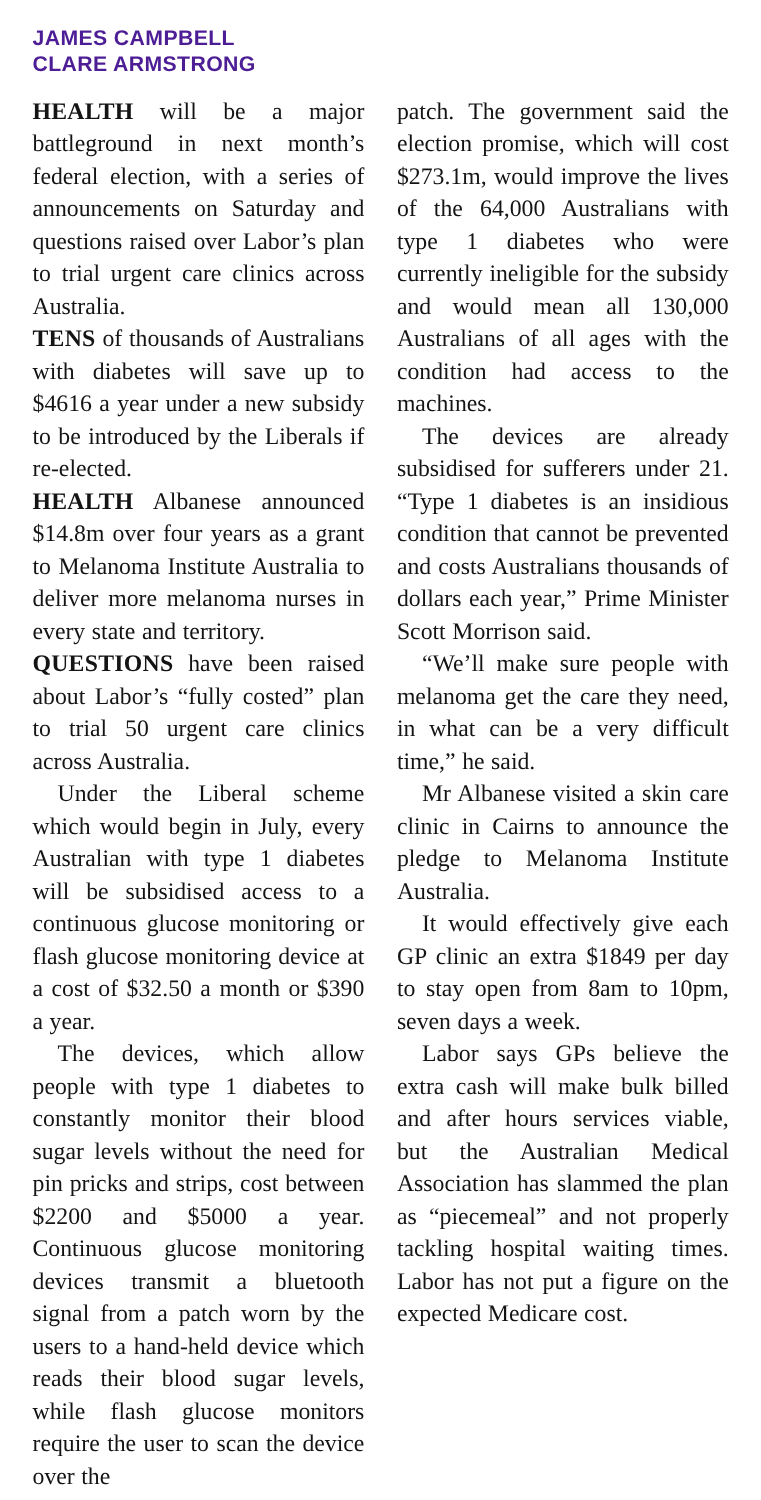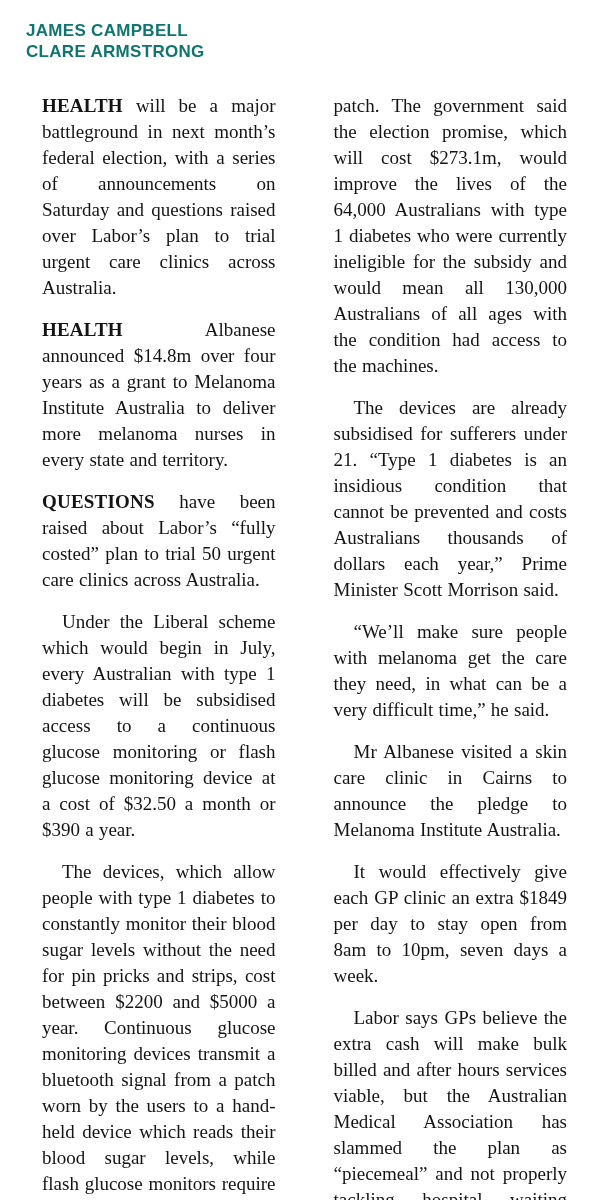--- a/index.html
+++ b/index.html
@@ -18,33 +18,33 @@
     min-height: 1200px;
     padding: 20px 26px 18px 26px;
     background: #ffffff;
   }
   .byline {
     font-family: "Liberation Sans", sans-serif;
     font-weight: bold;
     font-size: 17px;
     line-height: 21px;
     letter-spacing: 0.3px;
-    color: #0f766e;
+    color: #4c1d95;
     margin-bottom: 15px;
   }
   .columns {
     display: flex;
     gap: 26px;
   }
   .col {
     flex: 1 1 0;
     min-width: 0;
   }
   .para {
-    margin: 16px;
+    margin: 0;
     font-size: 19px;
     line-height: 26px;
     text-align: justify;
     text-indent: 20px;
     hyphens: auto;
     -webkit-hyphens: auto;
     word-spacing: 0.5px;
   }
   .para.flush {
     text-indent: 0;
@@ -61,20 +61,21 @@
 
   <header class="byline">
     <div>JAMES CAMPBELL</div>
     <div>CLARE ARMSTRONG</div>
   </header>
 
   <div class="columns">
 
     <div class="col">
       <p class="para flush"><strong class="lead">HEALTH</strong><span> will be a major battleground in next month’s federal election, with a series of announcements on Saturday and questions raised over Labor’s plan to trial urgent care clinics across Australia.</span></p>
+      <p class="para flush"><strong class="lead">TENS</strong><span> of thousands of Australians with diabetes will save up to $4616 a year under a new subsidy to be introduced by the Liberals if re-elected.</span></p>
       <p class="para flush"><strong class="lead">HEALTH</strong><span> Albanese announced $14.8m over four years as a grant to Melanoma Institute Australia to deliver more melanoma nurses in every state and territory.</span></p>
       <p class="para flush"><strong class="lead">QUESTIONS</strong><span> have been raised about Labor’s “fully costed” plan to trial 50 urgent care clinics across Australia.</span></p>
       <p class="para">Under the Liberal scheme which would begin in July, every Australian with type 1 diabetes will be subsidised access to a continuous glucose monitoring or flash glucose monitoring device at a cost of $32.50 a month or $390 a year.</p>
       <p class="para">The devices, which allow people with type 1 diabetes to constantly monitor their blood sugar levels without the need for pin pricks and strips, cost between $2200 and $5000 a year. Continuous glucose monitoring devices transmit a bluetooth signal from a patch worn by the users to a hand-held device which reads their blood sugar levels, while flash glucose monitors require the user to scan the device over the</p>
     </div>
 
     <div class="col">
       <p class="para flush">patch. The government said the election promise, which will cost $273.1m, would improve the lives of the 64,000 Australians with type 1 diabetes who were currently ineligible for the subsidy and would mean all 130,000 Australians of all ages with the condition had access to the machines.</p>
       <p class="para">The devices are already subsidised for sufferers under 21. “Type 1 diabetes is an insidious condition that cannot be prevented and costs Australians thousands of dollars each year,” Prime Minister Scott Morrison said.</p>
       <p class="para">“We’ll make sure people with melanoma get the care they need, in what can be a very difficult time,” he said.</p>

